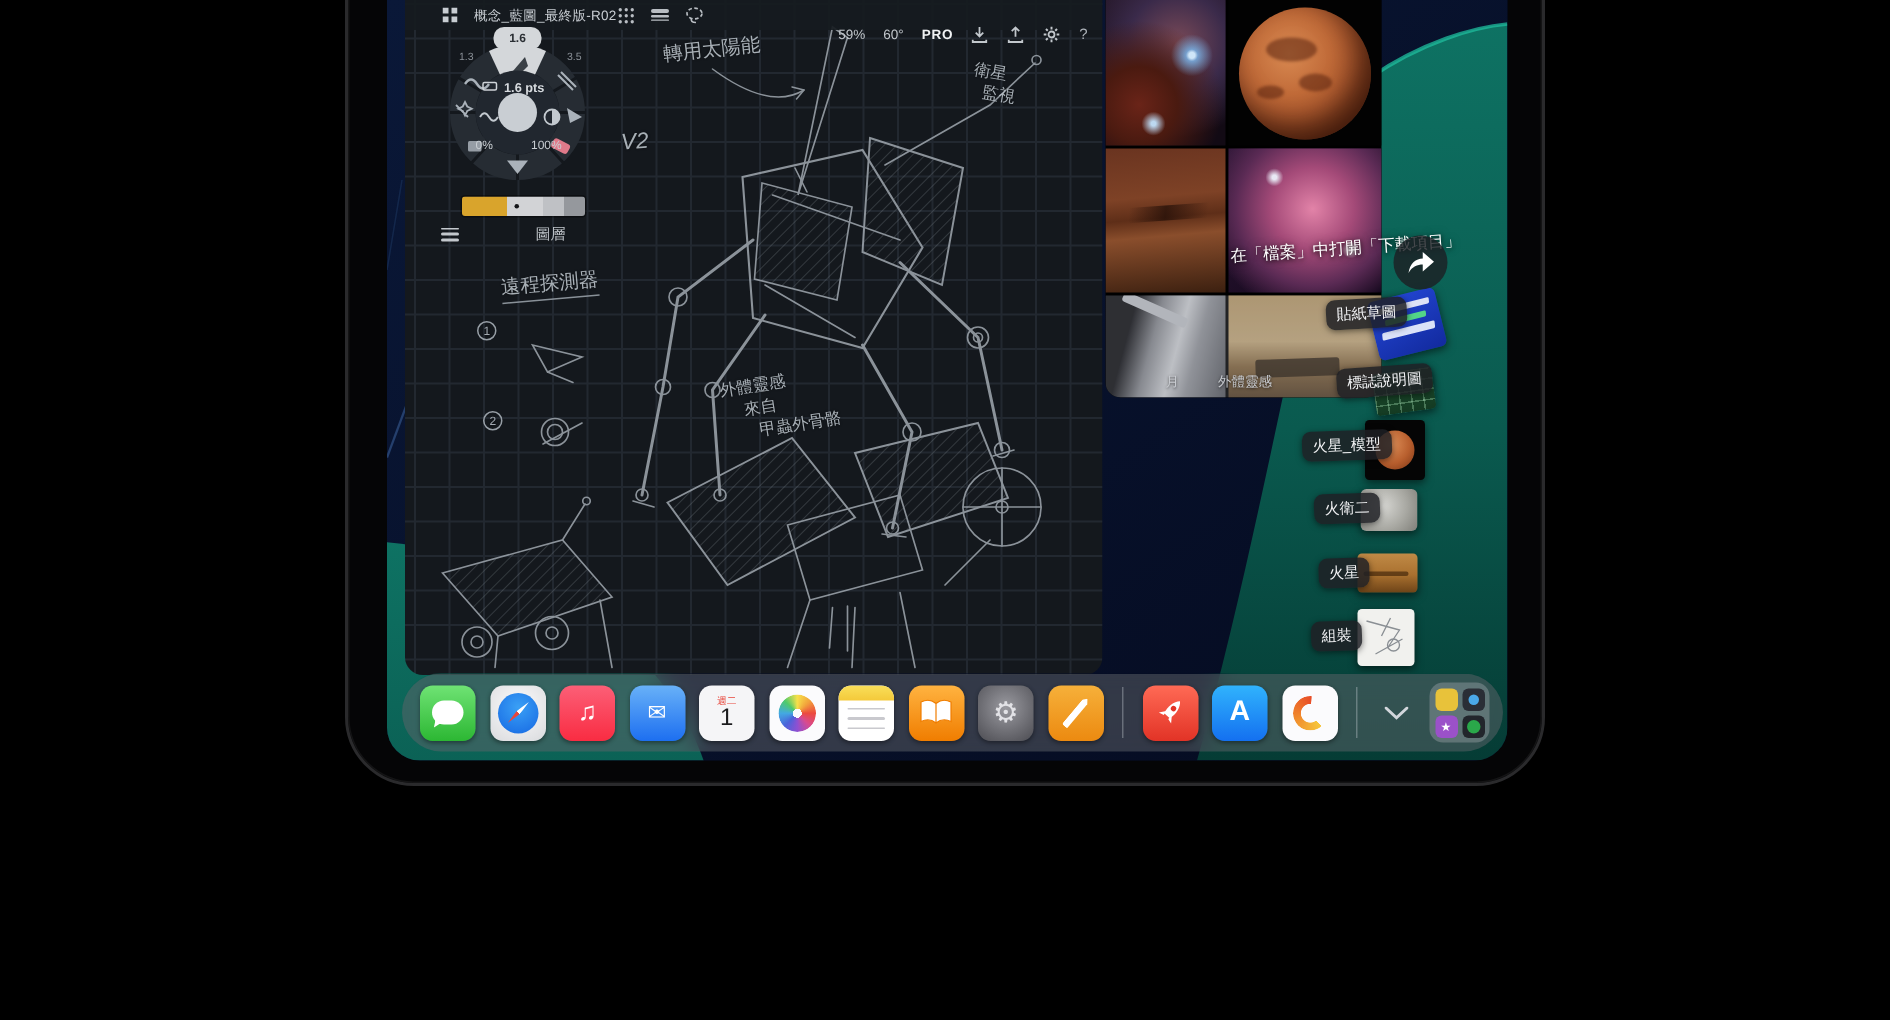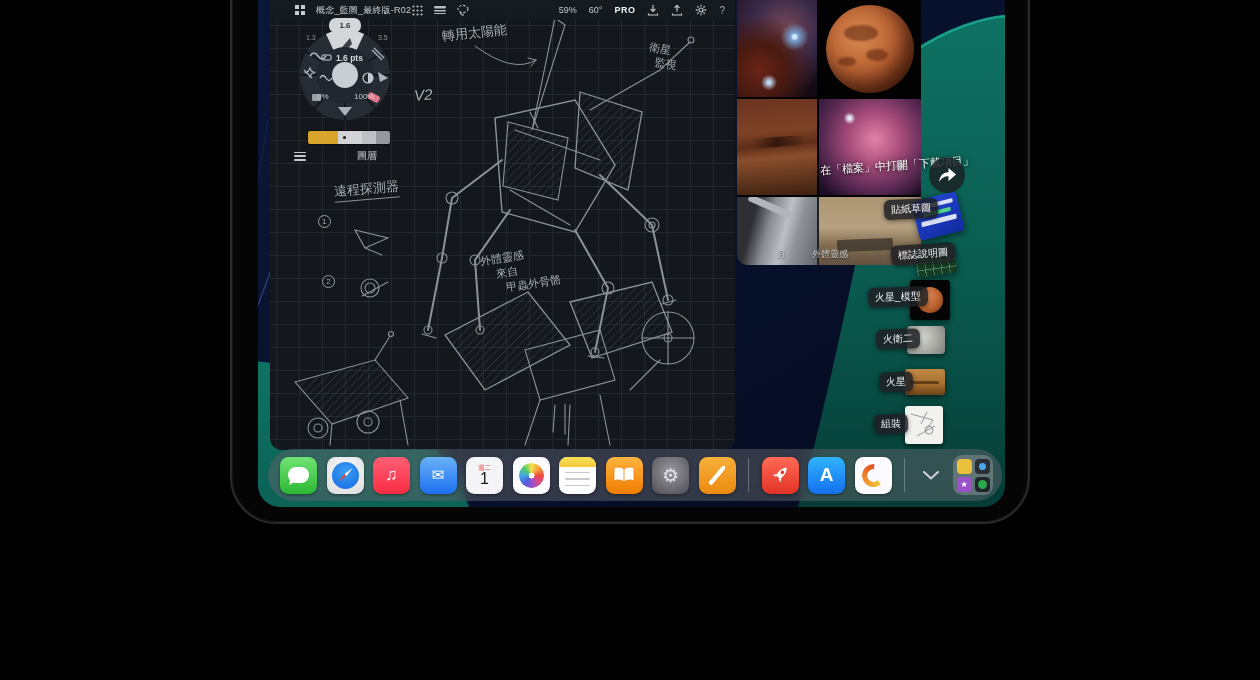--- a/index.html
+++ b/index.html
@@ -17,21 +17,21 @@
   
   .concepts{position:absolute;left:12px;top:0;width:465px;height:450px;
     background-color:#14181d;border-radius:0 0 12px 12px;overflow:hidden;
     background-image:linear-gradient(#222830 1px,transparent 1px),
       linear-gradient(90deg,#222830 1px,transparent 1px);
     background-size:23px 23px;background-position:6px 2px;}
   .c-toolbar{position:absolute;left:0;top:0;width:100%;height:20px;
     background:rgba(22,27,32,.92);display:block;z-index:5;}
   .tb-left{position:absolute;left:24px;top:0;height:20px;display:flex;align-items:center;gap:10px;}
   .tb-center{position:absolute;left:141px;top:0;height:20px;display:flex;align-items:center;gap:11px;}
-  .tb-right{position:absolute;right:10px;top:0;height:20px;display:flex;align-items:center;gap:12px;}
+  .tb-right{position:absolute;right:10px;top:13px;height:20px;display:flex;align-items:center;gap:12px;}
   .tb-title{color:#c8cdd2;font-size:9px;letter-spacing:.2px;}
   .tb-num{color:#c2c7cc;font-size:9px;}
   .tb-pro{color:#f0f2f4;font-size:9px;font-weight:bold;letter-spacing:.5px;}
   .tb-help{color:#aab0b6;font-size:10px;}
   .tico{display:inline-flex;width:12px;height:12px;align-items:center;justify-content:center;}
   .tico svg{display:block;}
 
   
   .wheel{position:absolute;left:20px;top:14px;width:112px;height:114px;z-index:6;}
   

